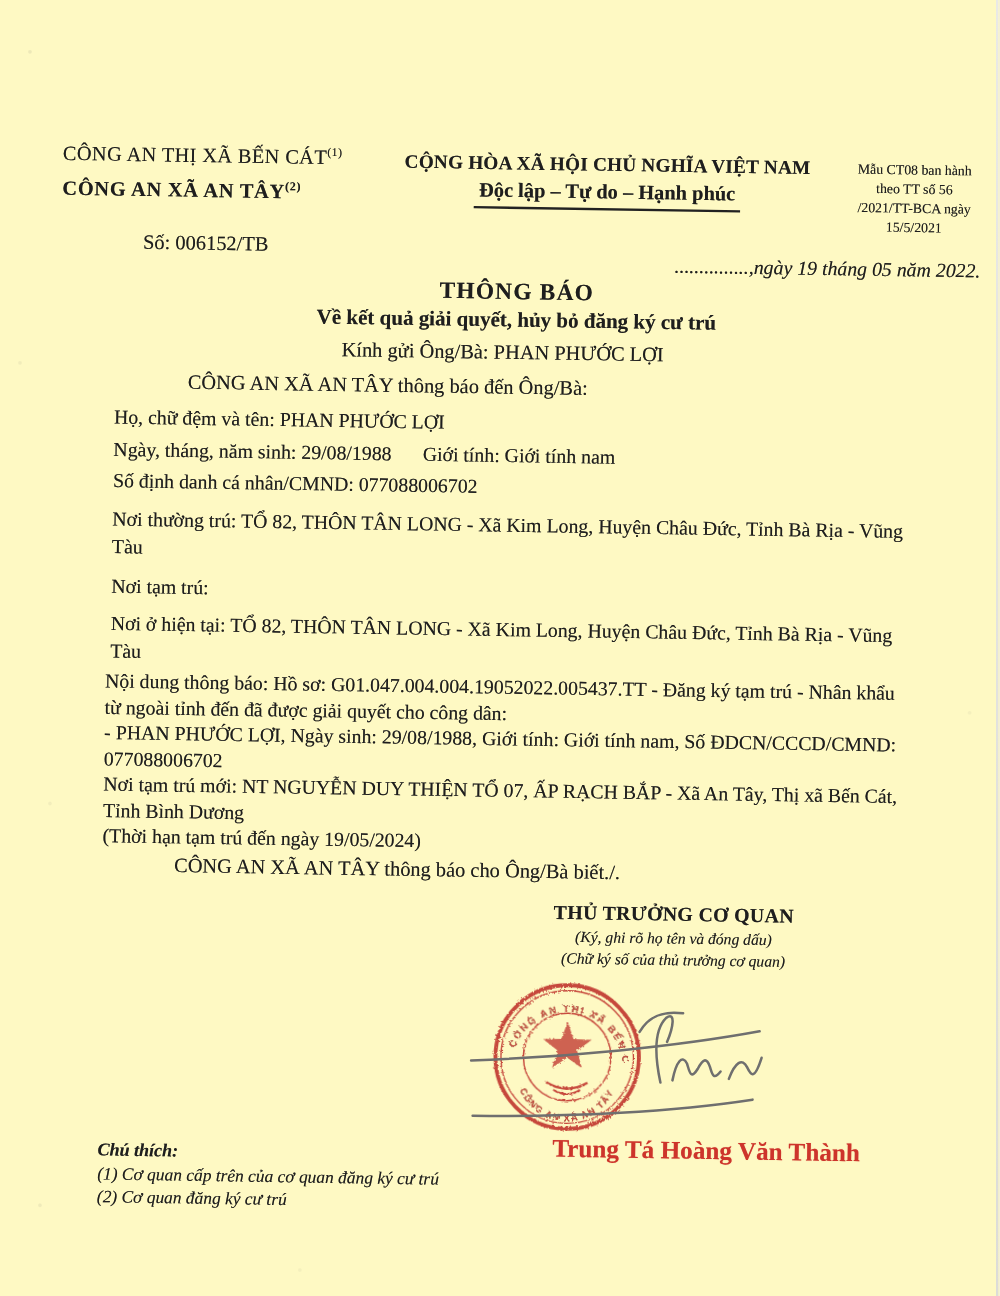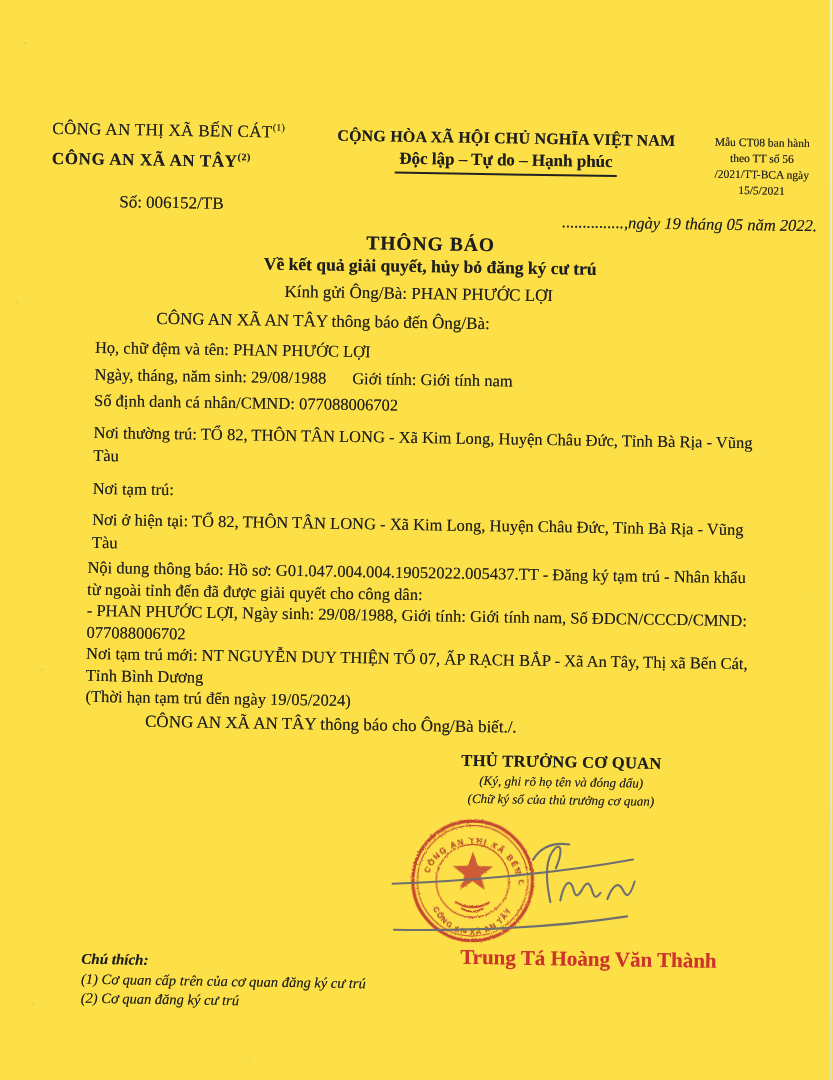--- a/index.html
+++ b/index.html
@@ -1,18 +1,18 @@
 <!DOCTYPE html>
 <html lang="vi"><head>
 <meta charset="utf-8">
 <style>
   html,body{margin:0;padding:0;background:#e8e8e8;}
   .page{
     position:relative;width:833px;height:1080px;margin:0 auto;
-    background:#fde047;overflow:hidden;
+    background:#fef9c3;overflow:hidden;
     font-family:"Liberation Serif","DejaVu Serif",serif;
     color:#1e1e1e;
   }
   .page *{box-sizing:border-box;}
   .speckles{
     position:absolute;inset:0;pointer-events:none;
     background-image:
       radial-gradient(circle at 3% 4%, rgba(90,90,90,.10) 0 1px, transparent 2px),
       radial-gradient(circle at 2% 28%, rgba(90,90,90,.08) 0 1px, transparent 2px),
       radial-gradient(circle at 5% 62%, rgba(90,90,90,.07) 0 1px, transparent 2px),

